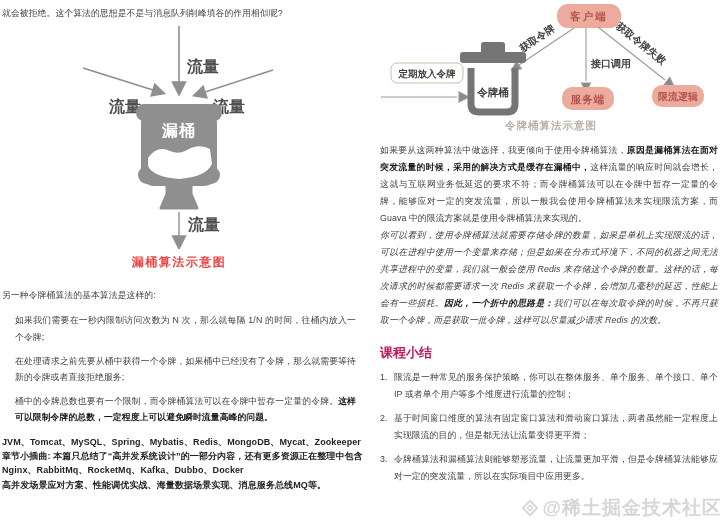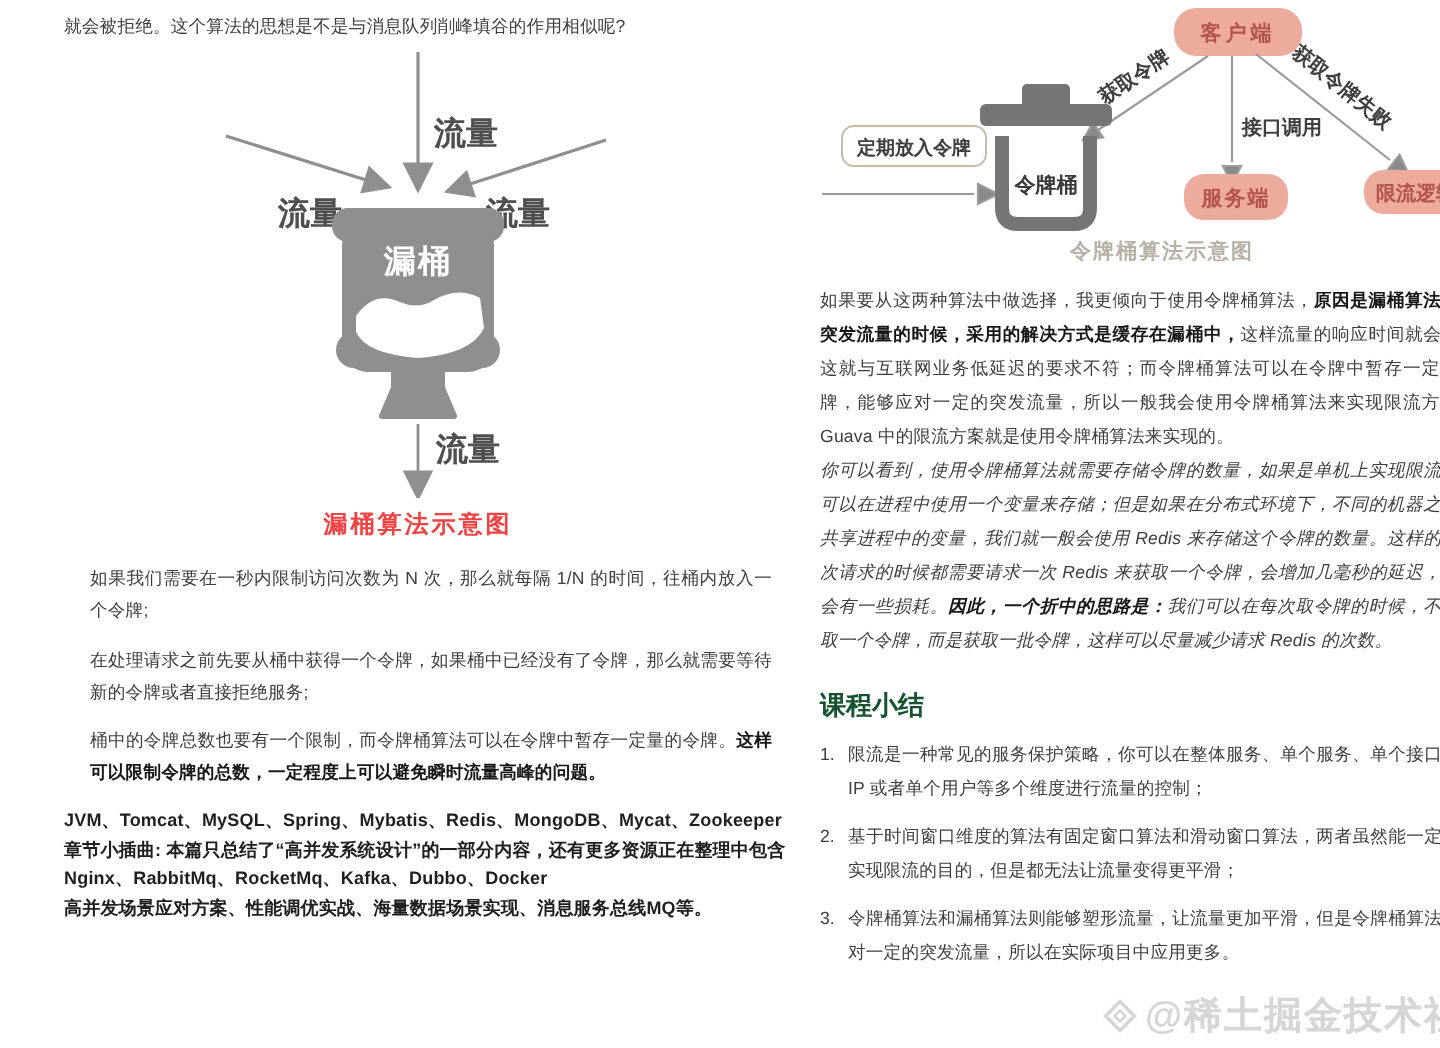--- a/index.html
+++ b/index.html
@@ -1,19 +1,19 @@
 <!DOCTYPE html>
 <html><head>
 <meta charset="utf-8">
 <style>
   html,body{margin:0;padding:0;background:#ffffff;}
   body{width:720px;height:524px;overflow:hidden;
        font-family:"Liberation Sans","DejaVu Sans",sans-serif;color:#3d3d3d;}
   .spread{display:flex;width:720px;height:524px;position:relative;background:#fff;}
-  .page-left{width:363px;box-sizing:border-box;padding:5px 7px 0 2px;margin-left:30px;}
+  .page-left{width:363px;box-sizing:border-box;padding:5px 7px 0 2px;}
   .page-divider{width:1px;background:#e3e3e3;}
   .page-right{flex:1;box-sizing:border-box;padding:0 4px 0 17px;position:relative;}
 
   p{margin:0;}
   .body-text{font-size:8.8px;line-height:16.2px;text-align:justify;color:#3e3e3e;letter-spacing:.1px;}
   .page-right .body-text{line-height:17px;}
   b{color:#181818;}
 
   .diagram-left{display:block;margin:3px auto 0 auto;}
   .caption-big{font-size:12px;line-height:20px;color:#ef4444;text-align:center;
@@ -23,21 +23,21 @@
   .rules{margin-left:13px;margin-top:9px;}
   .rule{margin-top:8px;}
   .rule:first-child{margin-top:0;}
 
   .sidenote{margin-top:9px;font-size:9px;line-height:14.4px;font-weight:bold;color:#1f1f1f;
             letter-spacing:.1px;}
   .sidenote div{white-space:nowrap;}
 
   .p1{margin-top:7px;}
   .p2{font-style:italic;}
-  .summary-heading{font-size:13px;font-weight:bold;color:#14532d;margin-top:15px;}
+  .summary-heading{font-size:13px;font-weight:bold;color:#be185d;margin-top:15px;}
   .summary-intro{margin-top:11px;}
   .points{margin-top:4px;}
   .point{display:flex;margin-top:7px;}
   .point .num{flex:0 0 14px;font-size:8.8px;line-height:17px;color:#3e3e3e;}
   .point .txt{flex:1;}
 
   .watermark{position:absolute;right:0;bottom:3px;display:flex;align-items:center;gap:3px;
              color:#d6d6d6;font-weight:bold;font-size:19px;letter-spacing:1px;white-space:nowrap;}
   .watermark svg{display:block;}
 </style>
@@ -76,20 +76,21 @@
 
       <g stroke="#8f8f8f" stroke-width="1.4" fill="#8f8f8f">
         <line x1="172" y1="188" x2="172" y2="214"></line>
         <polygon points="0,-6.5 0,6.5 13,0" transform="translate(172,212) rotate(90)"></polygon>
       </g>
       <text x="181" y="206" font-size="16" font-weight="bold" fill="#4f4f4f">流量</text>
     </svg>
 
     <div class="caption-big">漏桶算法示意图</div>
 
+    <p class="body-text token-intro">另一种令牌桶算法的基本算法是这样的:</p>
 
     <div class="rules">
       <p class="body-text rule">
         <span>如果我们需要在一秒内限制访问次数为 N 次，那么就每隔 1/N 的时间，往桶内放入一个令牌;</span><b></b>
       </p>
       <p class="body-text rule">
         <span>在处理请求之前先要从桶中获得一个令牌，如果桶中已经没有了令牌，那么就需要等待新的令牌或者直接拒绝服务;</span><b></b>
       </p>
       <p class="body-text rule">
         <span>桶中的令牌总数也要有一个限制，而令牌桶算法可以在令牌中暂存一定量的令牌。</span><b>这样可以限制令牌的总数，一定程度上可以避免瞬时流量高峰的问题。</b>

